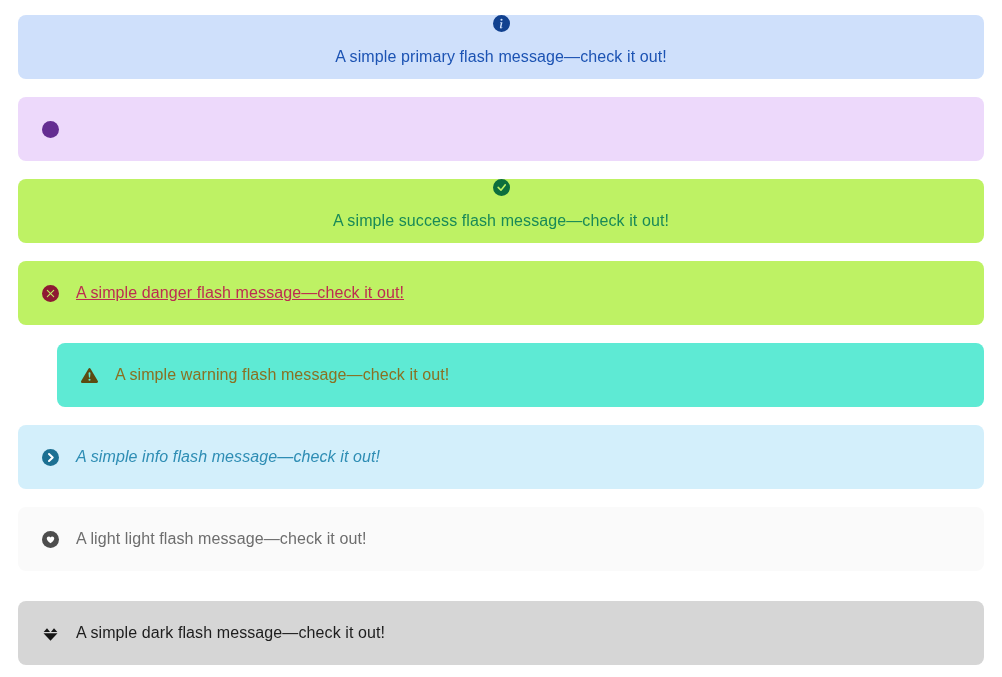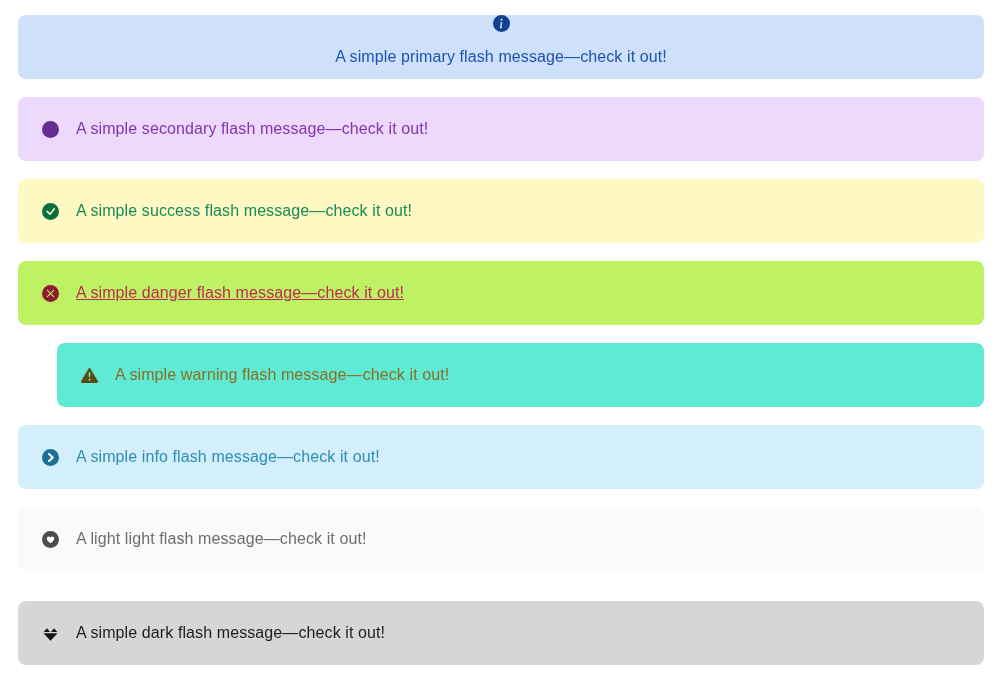--- a/index.html
+++ b/index.html
@@ -61,24 +61,23 @@
       </span>
     <span class="msg">A simple primary flash message—check it out!</span>
   </div>
 
   <div class="alert" role="alert" style="background: rgb(237, 217, 251); color: rgb(131, 53, 174);">
     <span class="icon" style="color: rgb(100, 45, 145);">
         <svg viewBox="0 0 16 16" fill="currentColor">
           <circle cx="8" cy="8" r="8"></circle>
         </svg>
       </span>
-    <span class="msg">A simple secondary flash message—check it out!</span>
   </div>
 
-  <div class="alert" role="alert" style="background: #fef9c3; color: rgb(25, 138, 87);">
+  <div class="alert" role="alert" style="background: #bef264; color: rgb(25, 138, 87); flex-direction: column;">
     <span class="icon" style="color: rgb(12, 111, 61);">
         <svg viewBox="0 0 16 16" fill="currentColor">
           <path d="M16 8A8 8 0 1 1 0 8a8 8 0 0 1 16 0zm-3.97-3.03a.75.75 0 0 0-1.08.022L7.477 9.417 5.384 7.323a.75.75 0 0 0-1.06 1.06L6.97 11.03a.75.75 0 0 0 1.079-.02l3.992-4.99a.75.75 0 0 0-.01-1.05z"></path>
         </svg>
       </span>
     <span class="msg">A simple success flash message—check it out!</span>
   </div>
 
   <div class="alert" role="alert" style="background: #bef264; color: rgb(188, 45, 81); text-decoration: underline;">
     <span class="icon" style="color: rgb(142, 26, 51);">
@@ -91,21 +90,21 @@
 
   <div class="alert" role="alert" style="background: #5eead4; color: rgb(138, 112, 34); margin-left: 39px;">
     <span class="icon" style="color: rgb(92, 75, 17);">
         <svg viewBox="0 0 16 16" fill="currentColor">
           <path d="M8.982 1.566a1.13 1.13 0 0 0-1.96 0L.165 13.233c-.457.778.091 1.767.98 1.767h13.713c.889 0 1.438-.99.98-1.767L8.982 1.566zM8 5c.535 0 .954.462.9.995l-.35 3.507a.552.552 0 0 1-1.1 0L7.1 5.995A.905.905 0 0 1 8 5zm.002 6a1 1 0 1 1 0 2 1 1 0 0 1 0-2z"></path>
         </svg>
       </span>
     <span class="msg">A simple warning flash message—check it out!</span>
   </div>
 
-  <div class="alert" role="alert" style="background: rgb(211, 239, 251); color: rgb(46, 141, 180);">
+  <div class="alert" role="alert" style="background: rgb(211, 239, 251); color: rgb(46, 141, 180); font-style: italic;">
     <span class="icon" style="color: rgb(28, 112, 146);">
         <svg viewBox="0 0 16 16">
           <circle cx="8" cy="8" r="8" fill="currentColor"></circle>
           <path d="M6.6 4.7 L10.1 8 L6.6 11.3" fill="none" stroke="#ffffff" stroke-width="1.9" stroke-linecap="round" stroke-linejoin="round"></path>
         </svg>
       </span>
     <span class="msg">A simple info flash message—check it out!</span>
   </div>
 
   <div class="alert" role="alert" style="background: rgb(250, 250, 250); color: rgb(109, 109, 109);">

